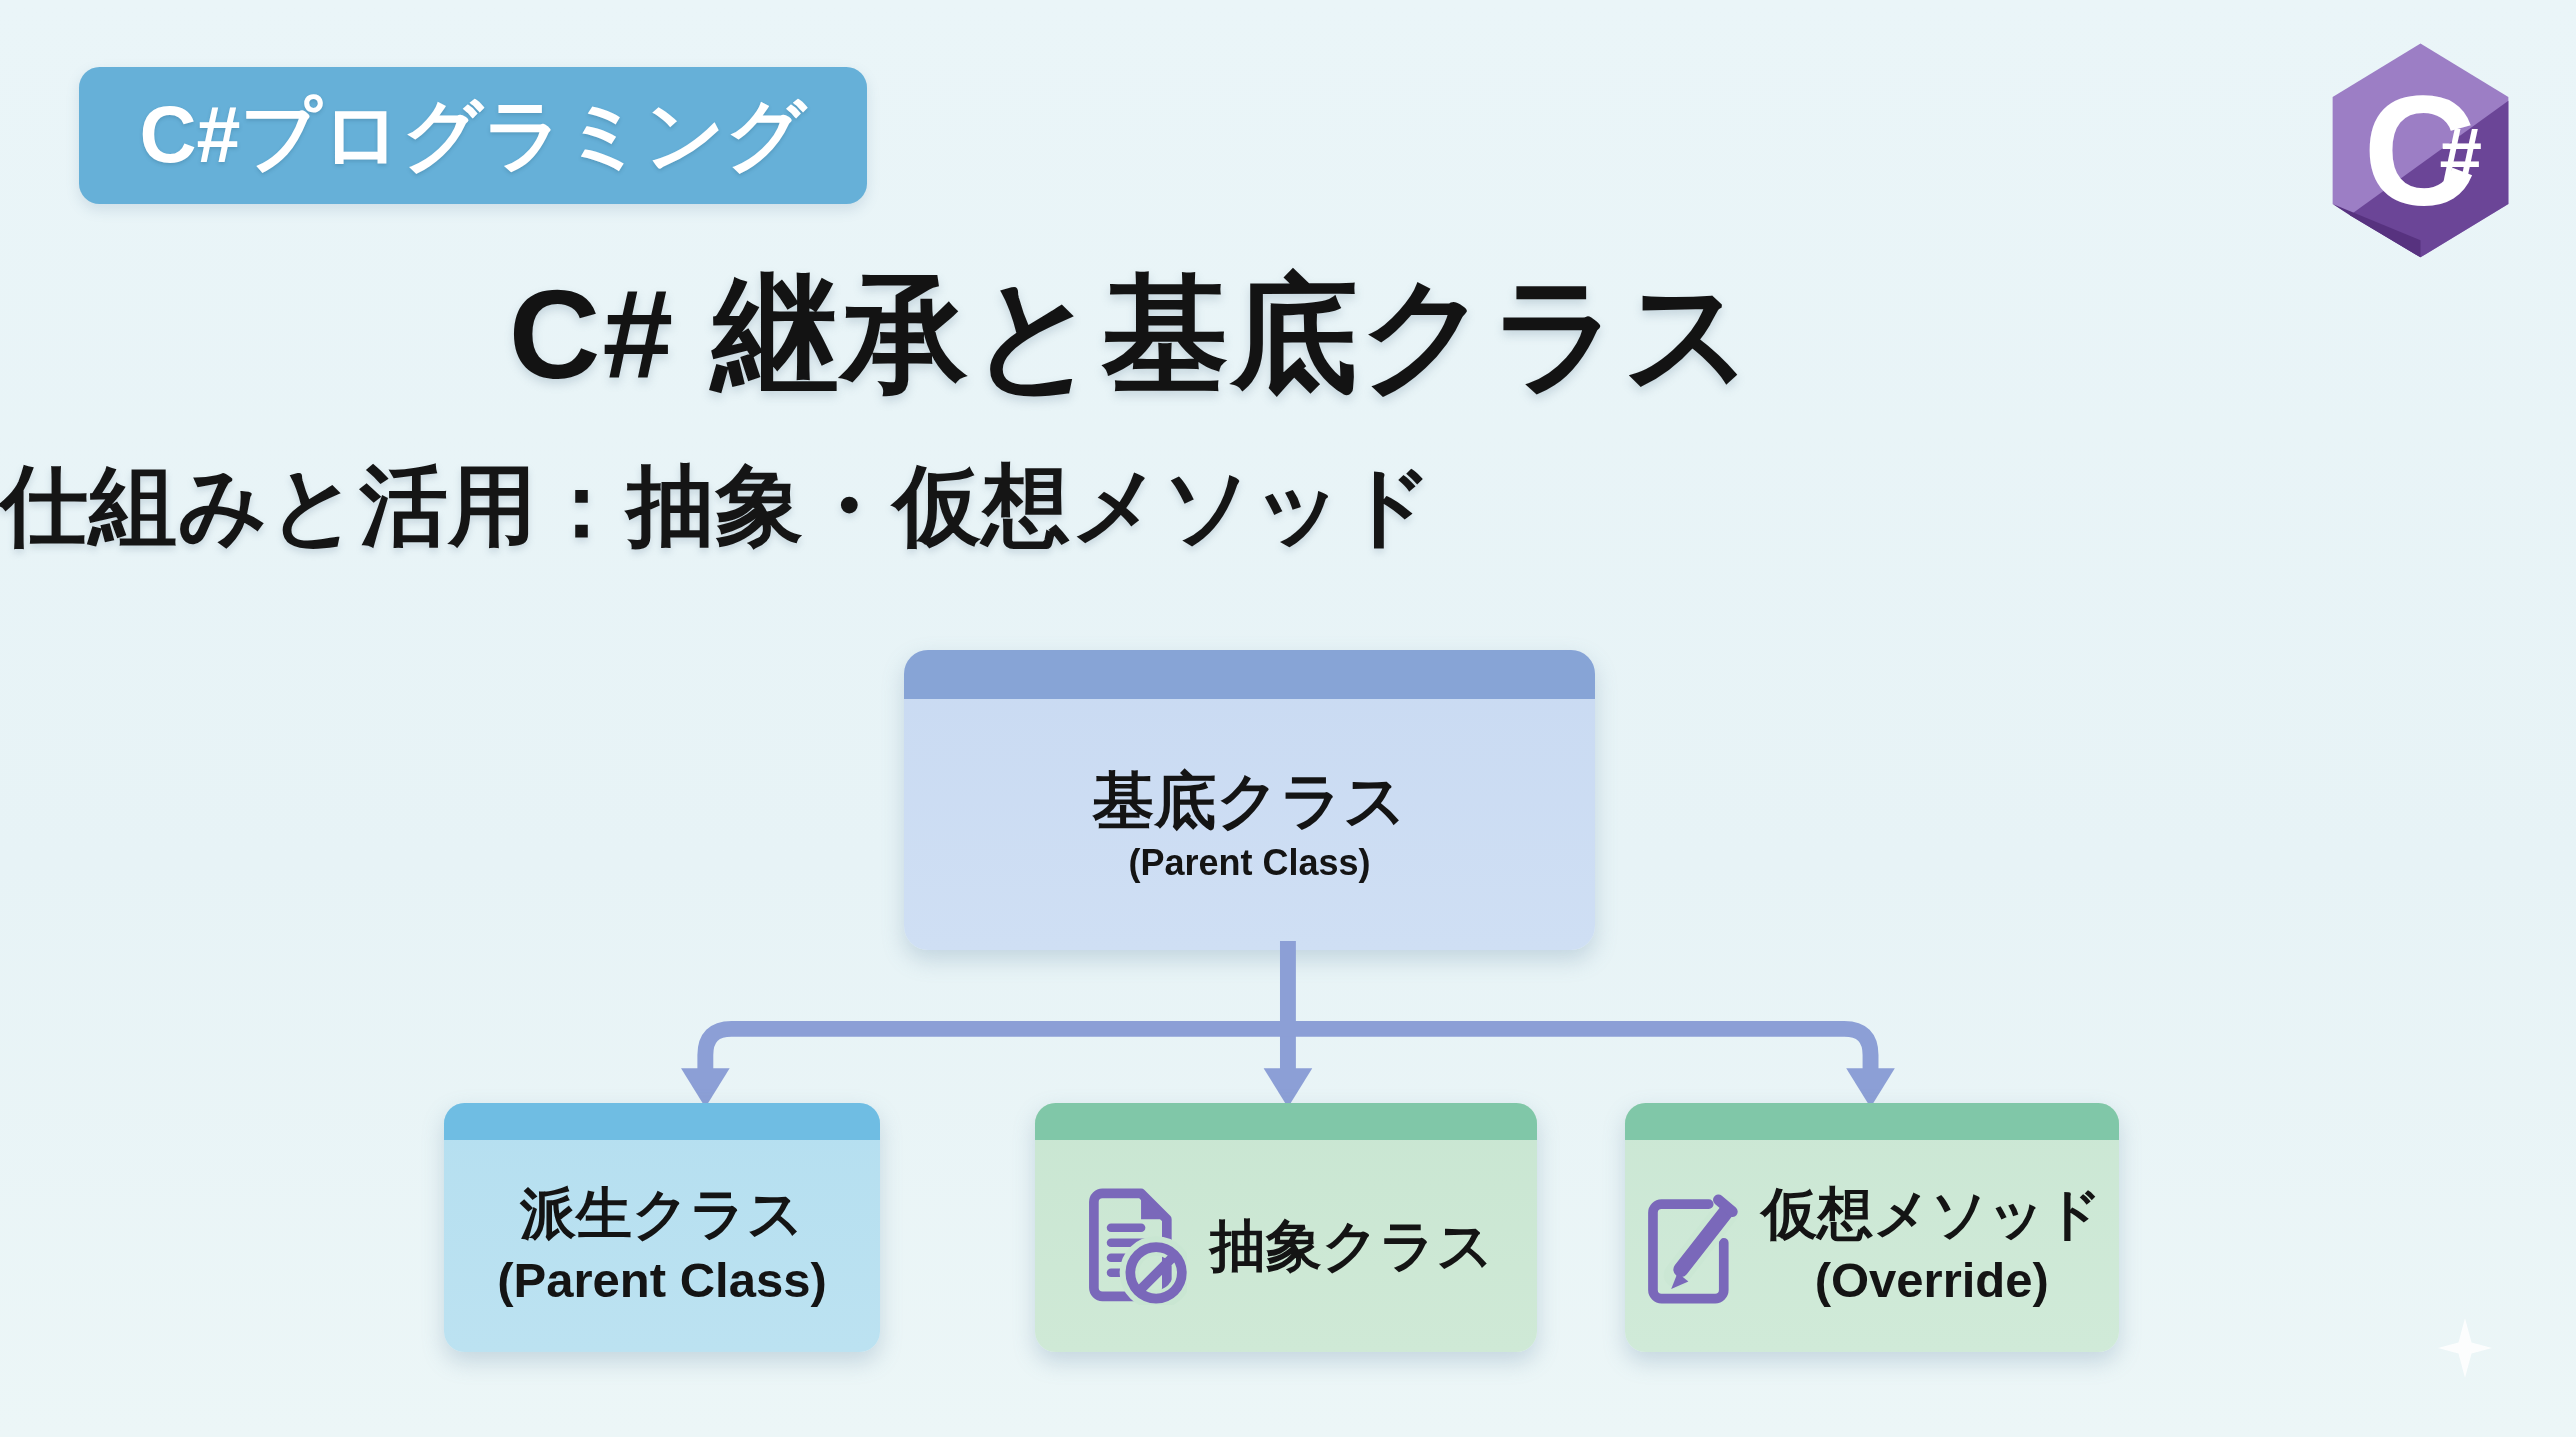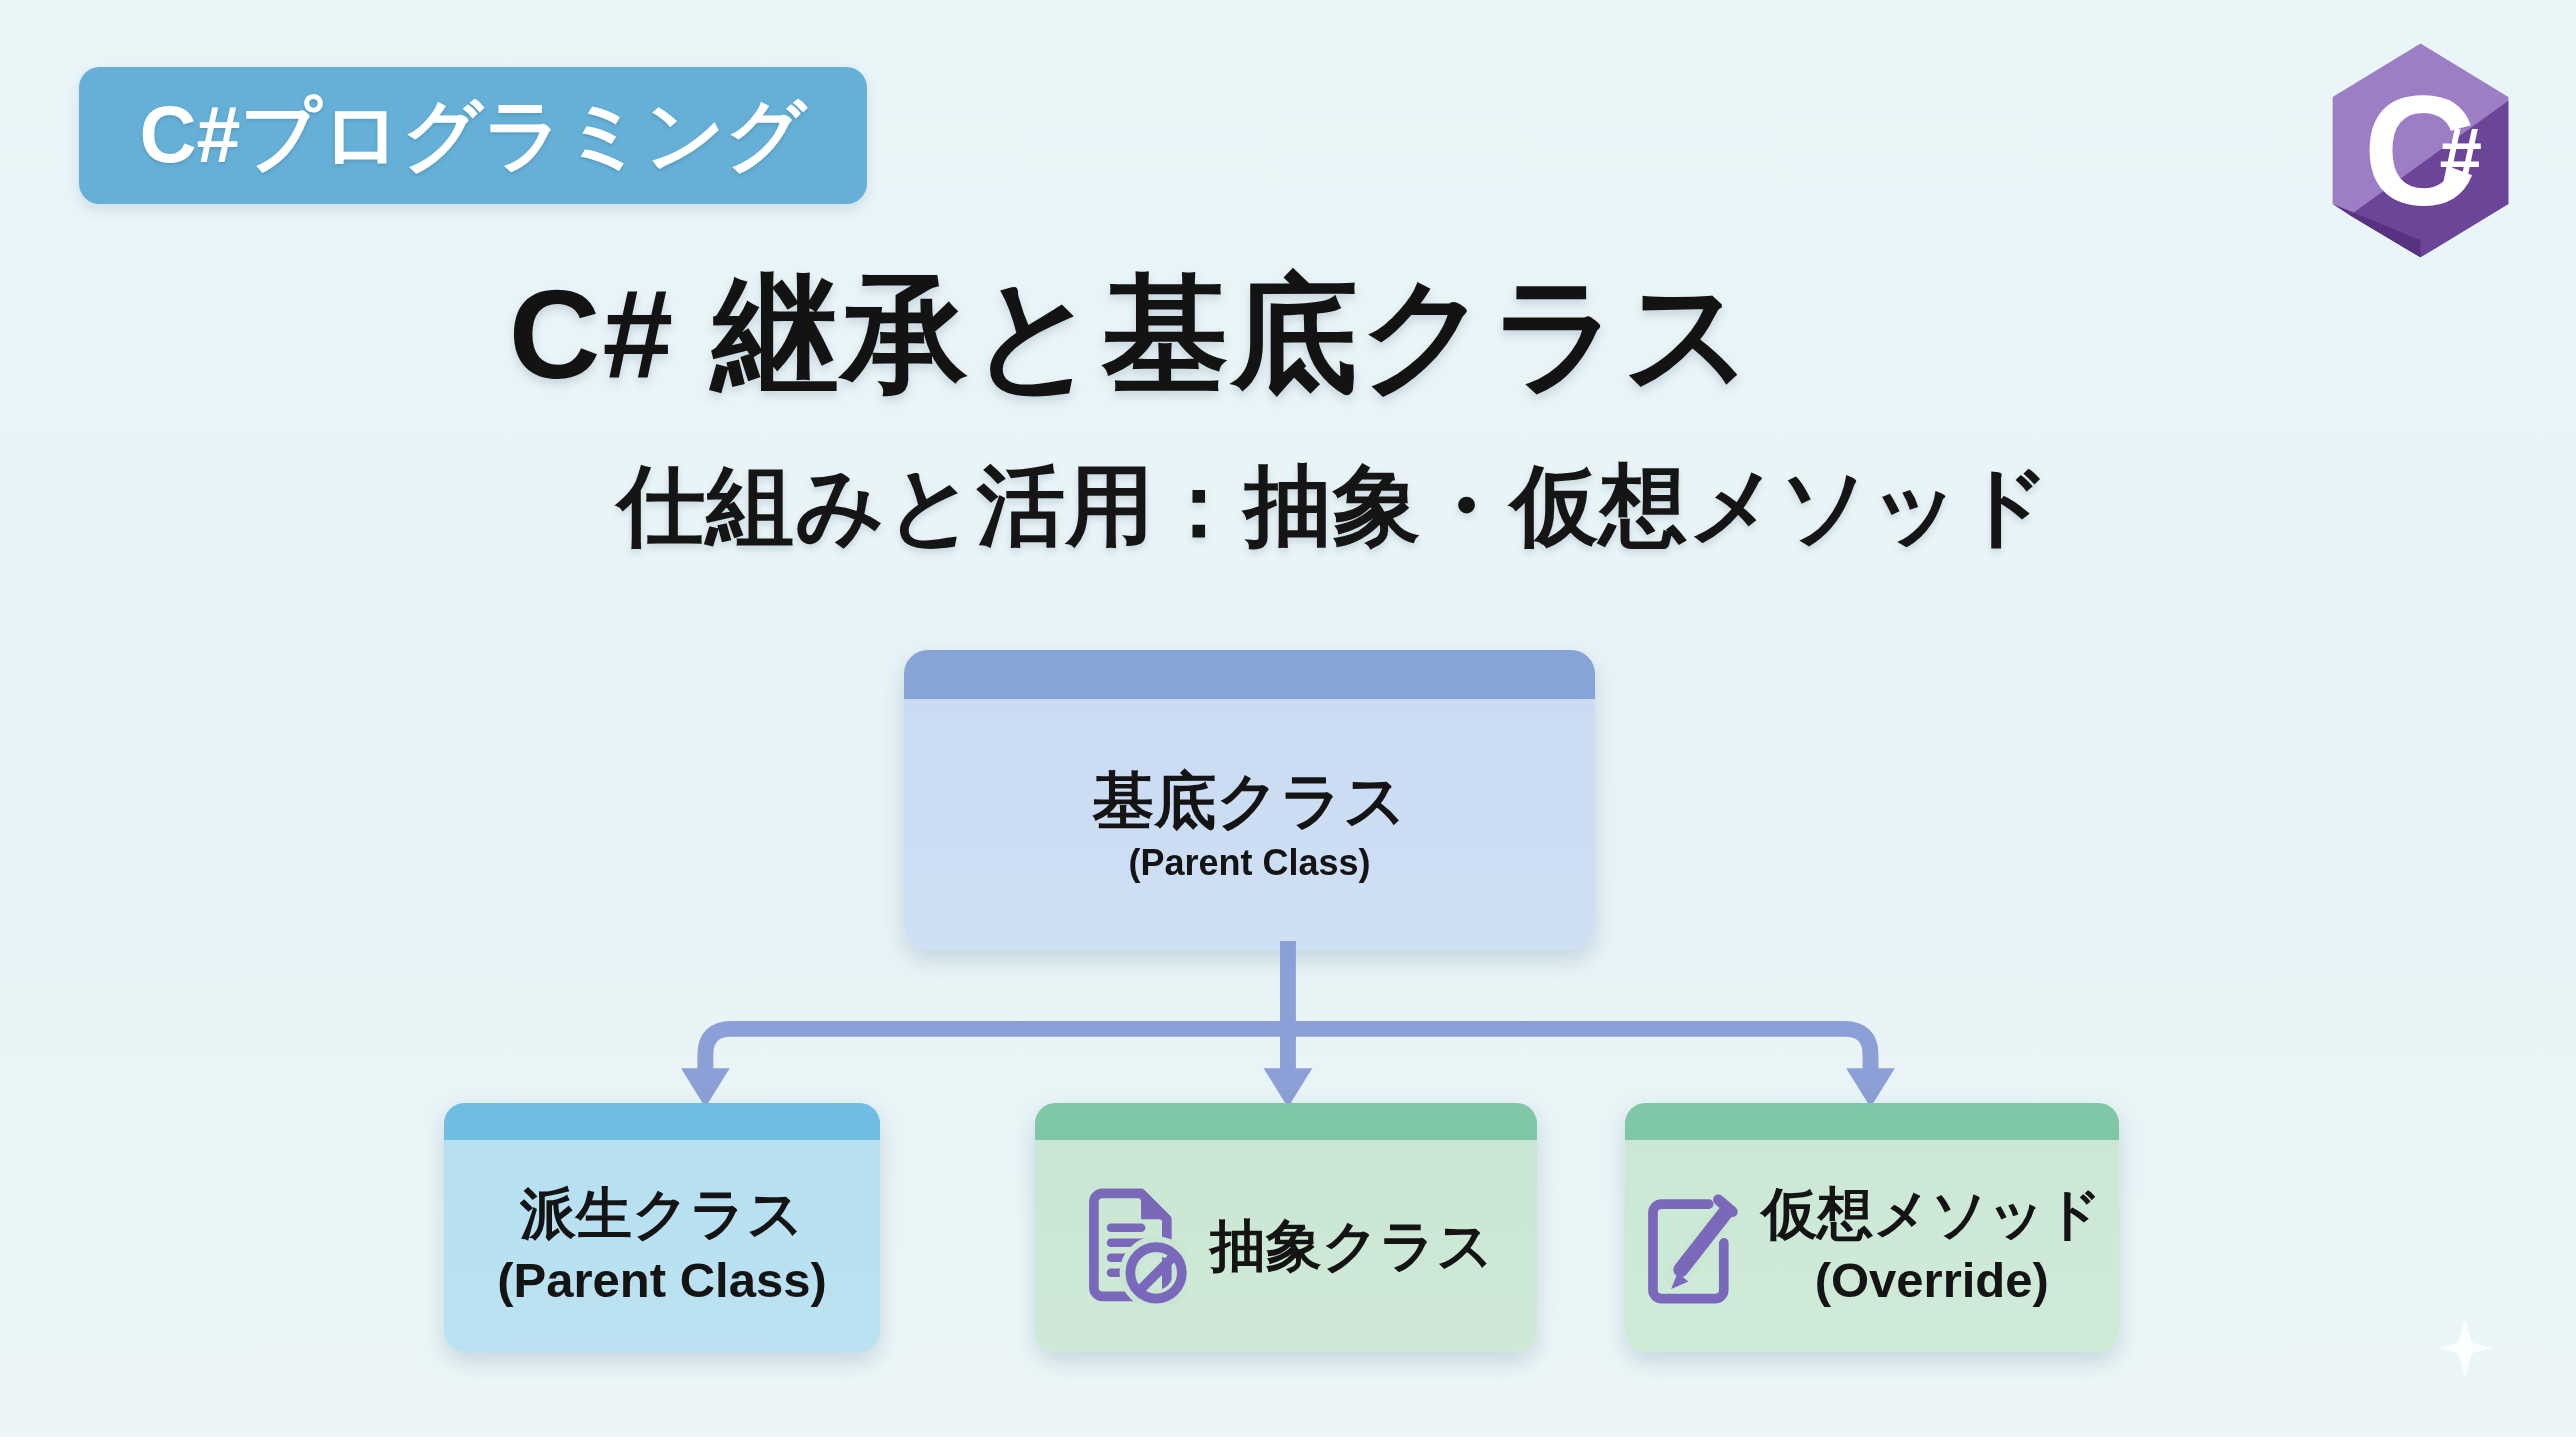--- a/index.html
+++ b/index.html
@@ -24,21 +24,21 @@
   
   .logo{position:absolute;left:2325px;top:39px;width:191px;height:219px;}
 
   
   .title{
     position:absolute;left:0;top:251px;width:2264px;text-align:center;
     font-size:127px;font-weight:bold;color:#131313;letter-spacing:1.9px;
     text-shadow:0 4.7px 9.4px rgba(120,145,165,.30);white-space:nowrap;
   }
   .subtitle{
-    position:absolute;left:0;top:447px;width:2052px;text-align:right;
+    position:absolute;left:0;top:447px;width:2052px;text-align:left;
     font-size:88px;font-weight:bold;color:#151515;letter-spacing:0.9px;
     text-shadow:0 3.7px 7.5px rgba(120,145,165,.28);white-space:nowrap;
   }
 
   
   .card{position:absolute;border-radius:24px;box-shadow:0 9.4px 22.5px rgba(100,135,165,.28);}
   .card .strip{position:absolute;left:0;top:0;width:100%;border-radius:24px 24px 0 0;}
   .card .body{position:absolute;left:0;width:100%;display:flex;flex-direction:column;
     align-items:center;justify-content:center;text-align:center;}
 

